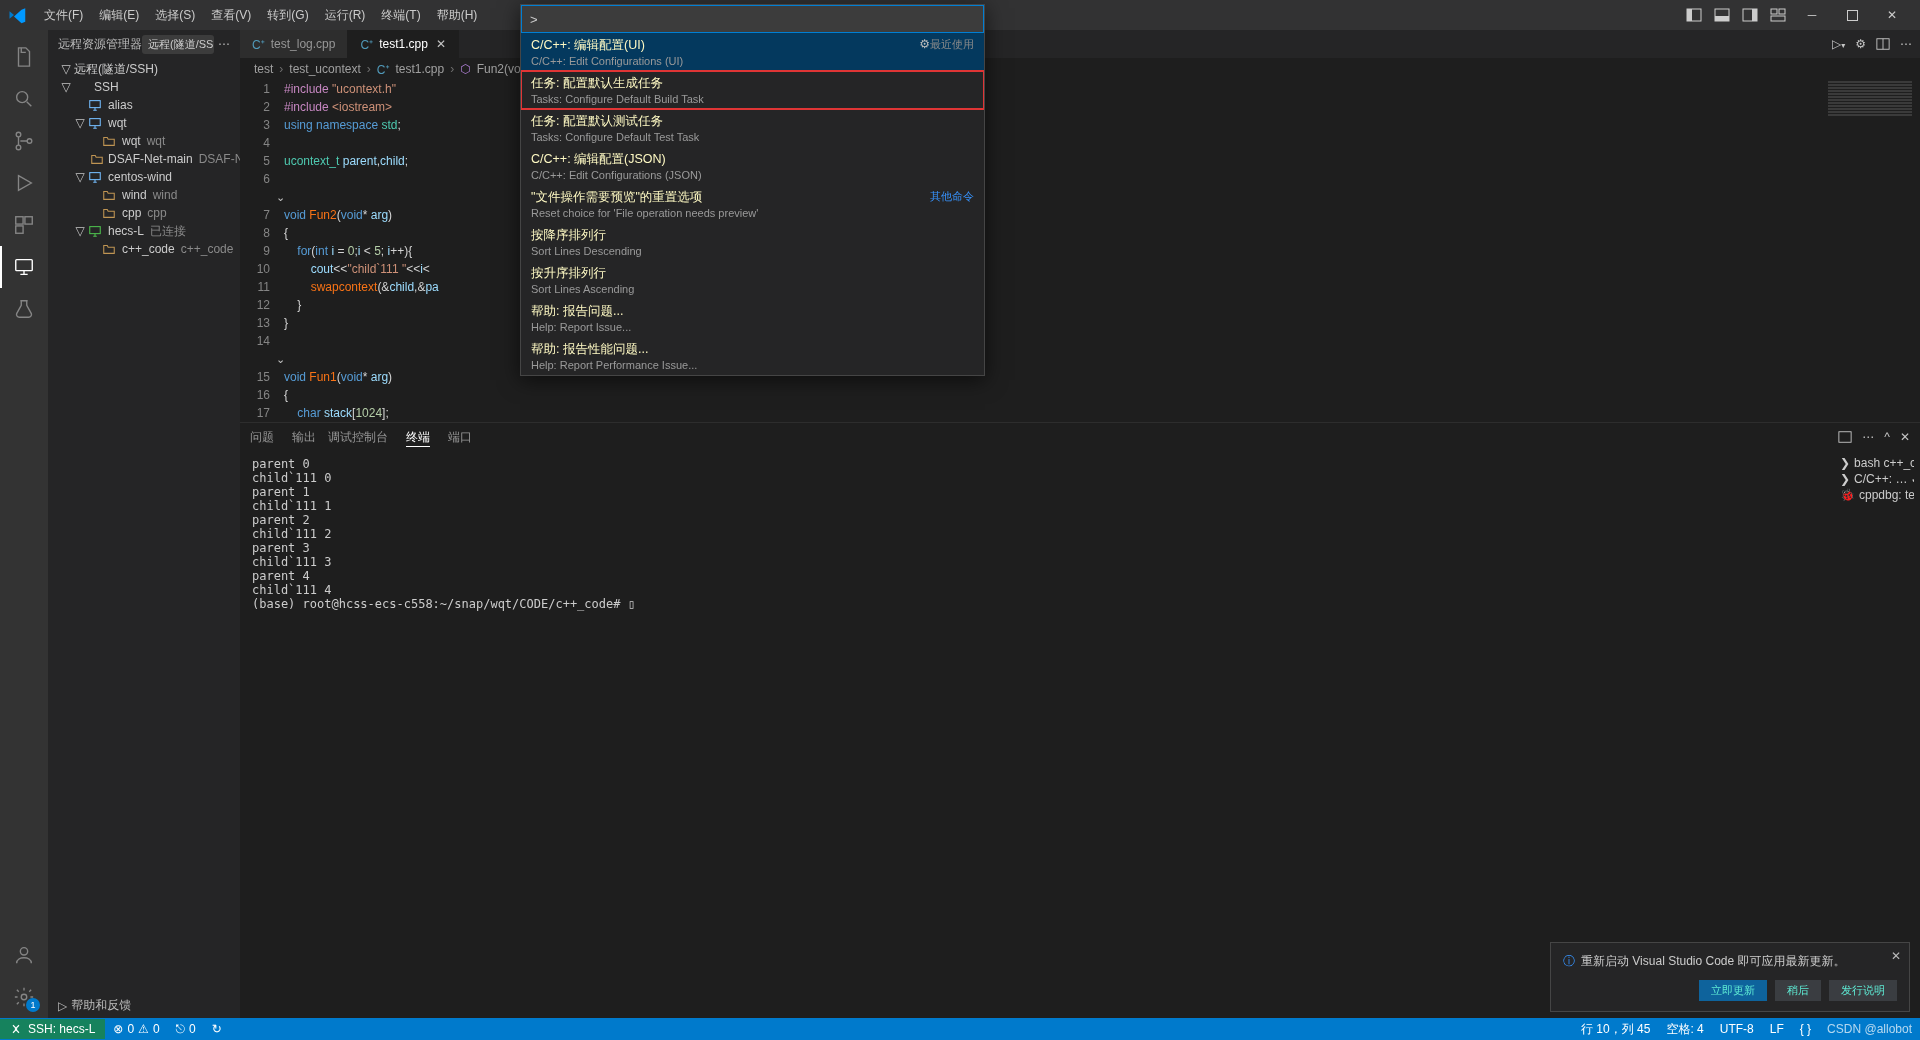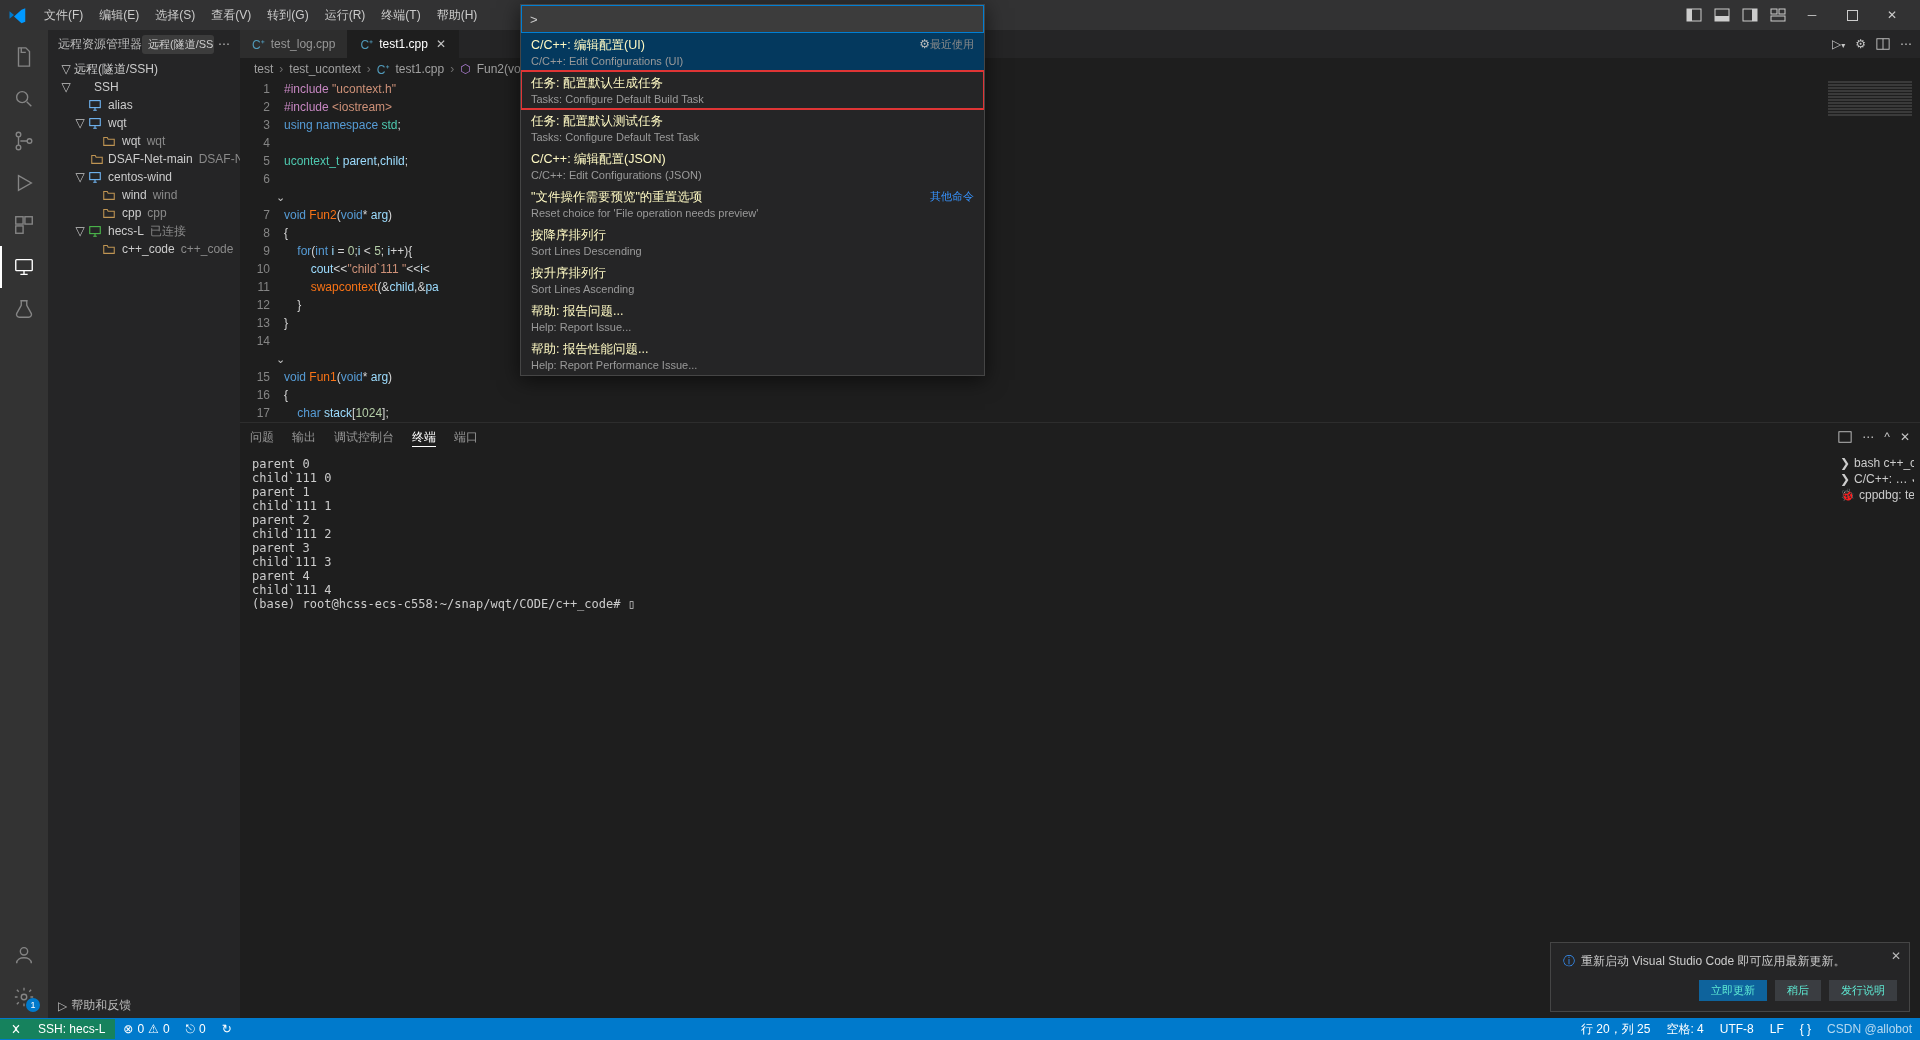--- a/index.html
+++ b/index.html
@@ -94,21 +94,21 @@
 .toast { position:absolute; right:10px; bottom:28px; width:360px; background:#252526; border:1px solid #454545; padding:10px 12px; color:#ccc; z-index:40; }
 .toast .t-title { display:flex; align-items:center; gap:6px; margin-bottom:10px; }
 .toast .t-close { position:absolute; top:6px; right:8px; color:#bbb; }
 .toast .t-actions { display:flex; justify-content:flex-end; gap:8px; }
 .toast button { border:none; padding:3px 12px; font-size:11px; color:#5eead4; }
 .toast .btn-primary { background:#0e639c; }
 .toast .btn-sec { background:#3a3d41;font-family:Liberation Mono, monospace; }
 
 
 .statusbar { position:absolute; left:0; right:0; bottom:0; height:22px; background:#007acc; color:#ffffff; display:flex; align-items:center; font-size:12px; }
-.sb-remote { background:#16825d; height:20px; display:flex; align-items:center; padding:0 10px; gap:16px; }
+.sb-remote { background:#16825d; height:20px; display:flex; align-items:center; padding:0 10px; gap:6px; }
 .sb-item { padding:0 8px; display:flex; align-items:center; gap:4px; }
 .sb-spacer { flex:1; }
 
 svg { display:block; }
 </style>
 </head>
 <body>
 
 <div class="titlebar">
   <span class="logo">
@@ -401,21 +401,21 @@
       <div class="mm-line"></div>
       <div class="mm-line"></div>
     <div class="mm-line"></div>
       <div class="mm-line"></div>
       <div class="mm-line"></div>
       <div class="mm-line"></div>
   </div>
 
   <div class="panel">
     <div class="panel-tabs">
-      <span id="panel-tabs-host"><span class="pt" style="margin-right: 18px;">问题</span><span class="pt" style="margin-right: 18px;">输出</span><span class="pt" style="margin-right: 18px;">调试控制台</span><span class="pt active" style="margin-right: 18px;">终端</span><span class="pt" style="margin-right: 18px;">端口</span></span>
+      <span id="panel-tabs-host"><span class="pt" style="margin-right: 18px;">问题</span><span class="pt" style="margin-right: 12px;">输出</span><span class="pt" style="margin-right: 18px;">调试控制台</span><span class="pt active" style="margin-right: 18px;">终端</span><span class="pt" style="margin-right: 18px;">端口</span></span>
       <span class="pt-right">
         <span>
             <svg width="14" height="14" viewBox="0 0 16 16">
               <rect x="1" y="2" width="14" height="12" fill="none" stroke="#ccc"></rect>
             </svg>
           </span>
         <span>⋯</span>
         <span>^</span>
         <span>✕</span>
       </span>
@@ -520,19 +520,19 @@
       <span>0</span>
     <span>⚠</span>
       <span>0</span>
   </div>
   <div class="sb-item">
       <span>⎋</span>
       <span>0</span>
     </div>
   <div class="sb-item">↻</div>
   <div class="sb-spacer"></div>
-  <div class="sb-item">行 20，列 25</div>
+  <div class="sb-item">行 10，列 45</div>
   <div class="sb-item">空格: 4</div>
   <div class="sb-item">UTF-8</div>
   <div class="sb-item">LF</div>
   <div class="sb-item">{ }</div>
   <div class="sb-item" style="opacity:.7;">CSDN @allobot</div>
 </div>
 
 </body></html>

